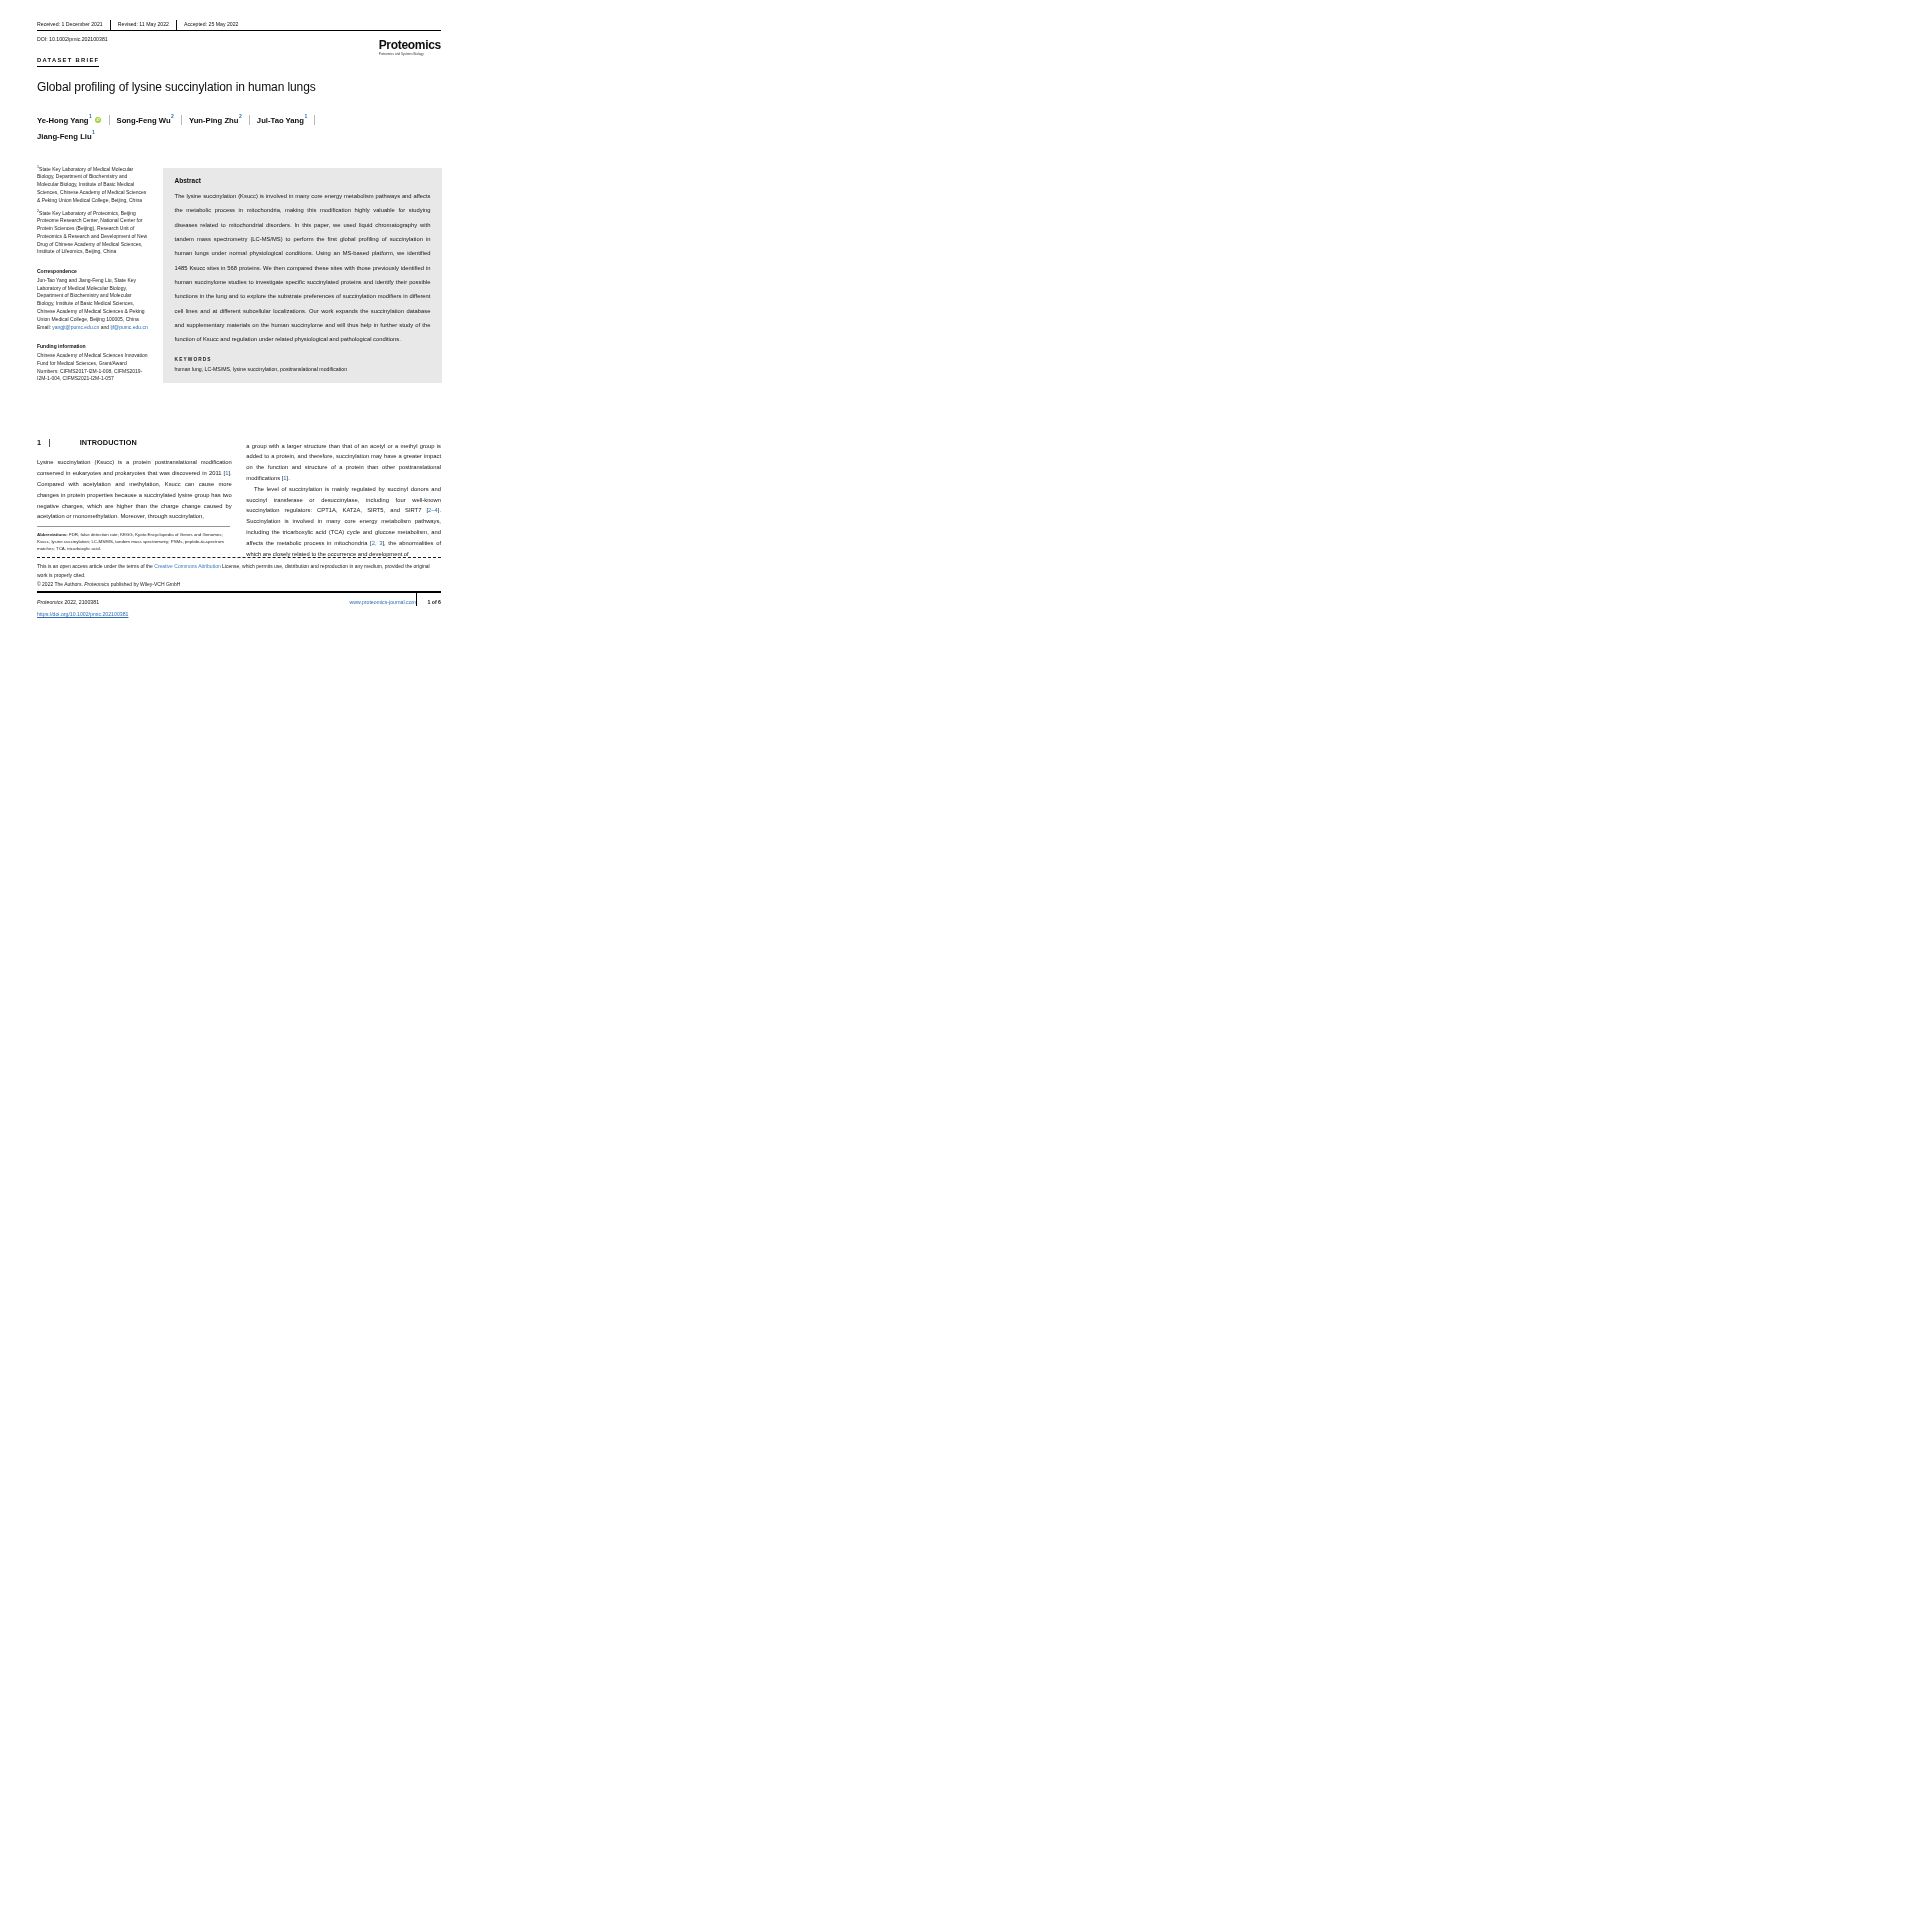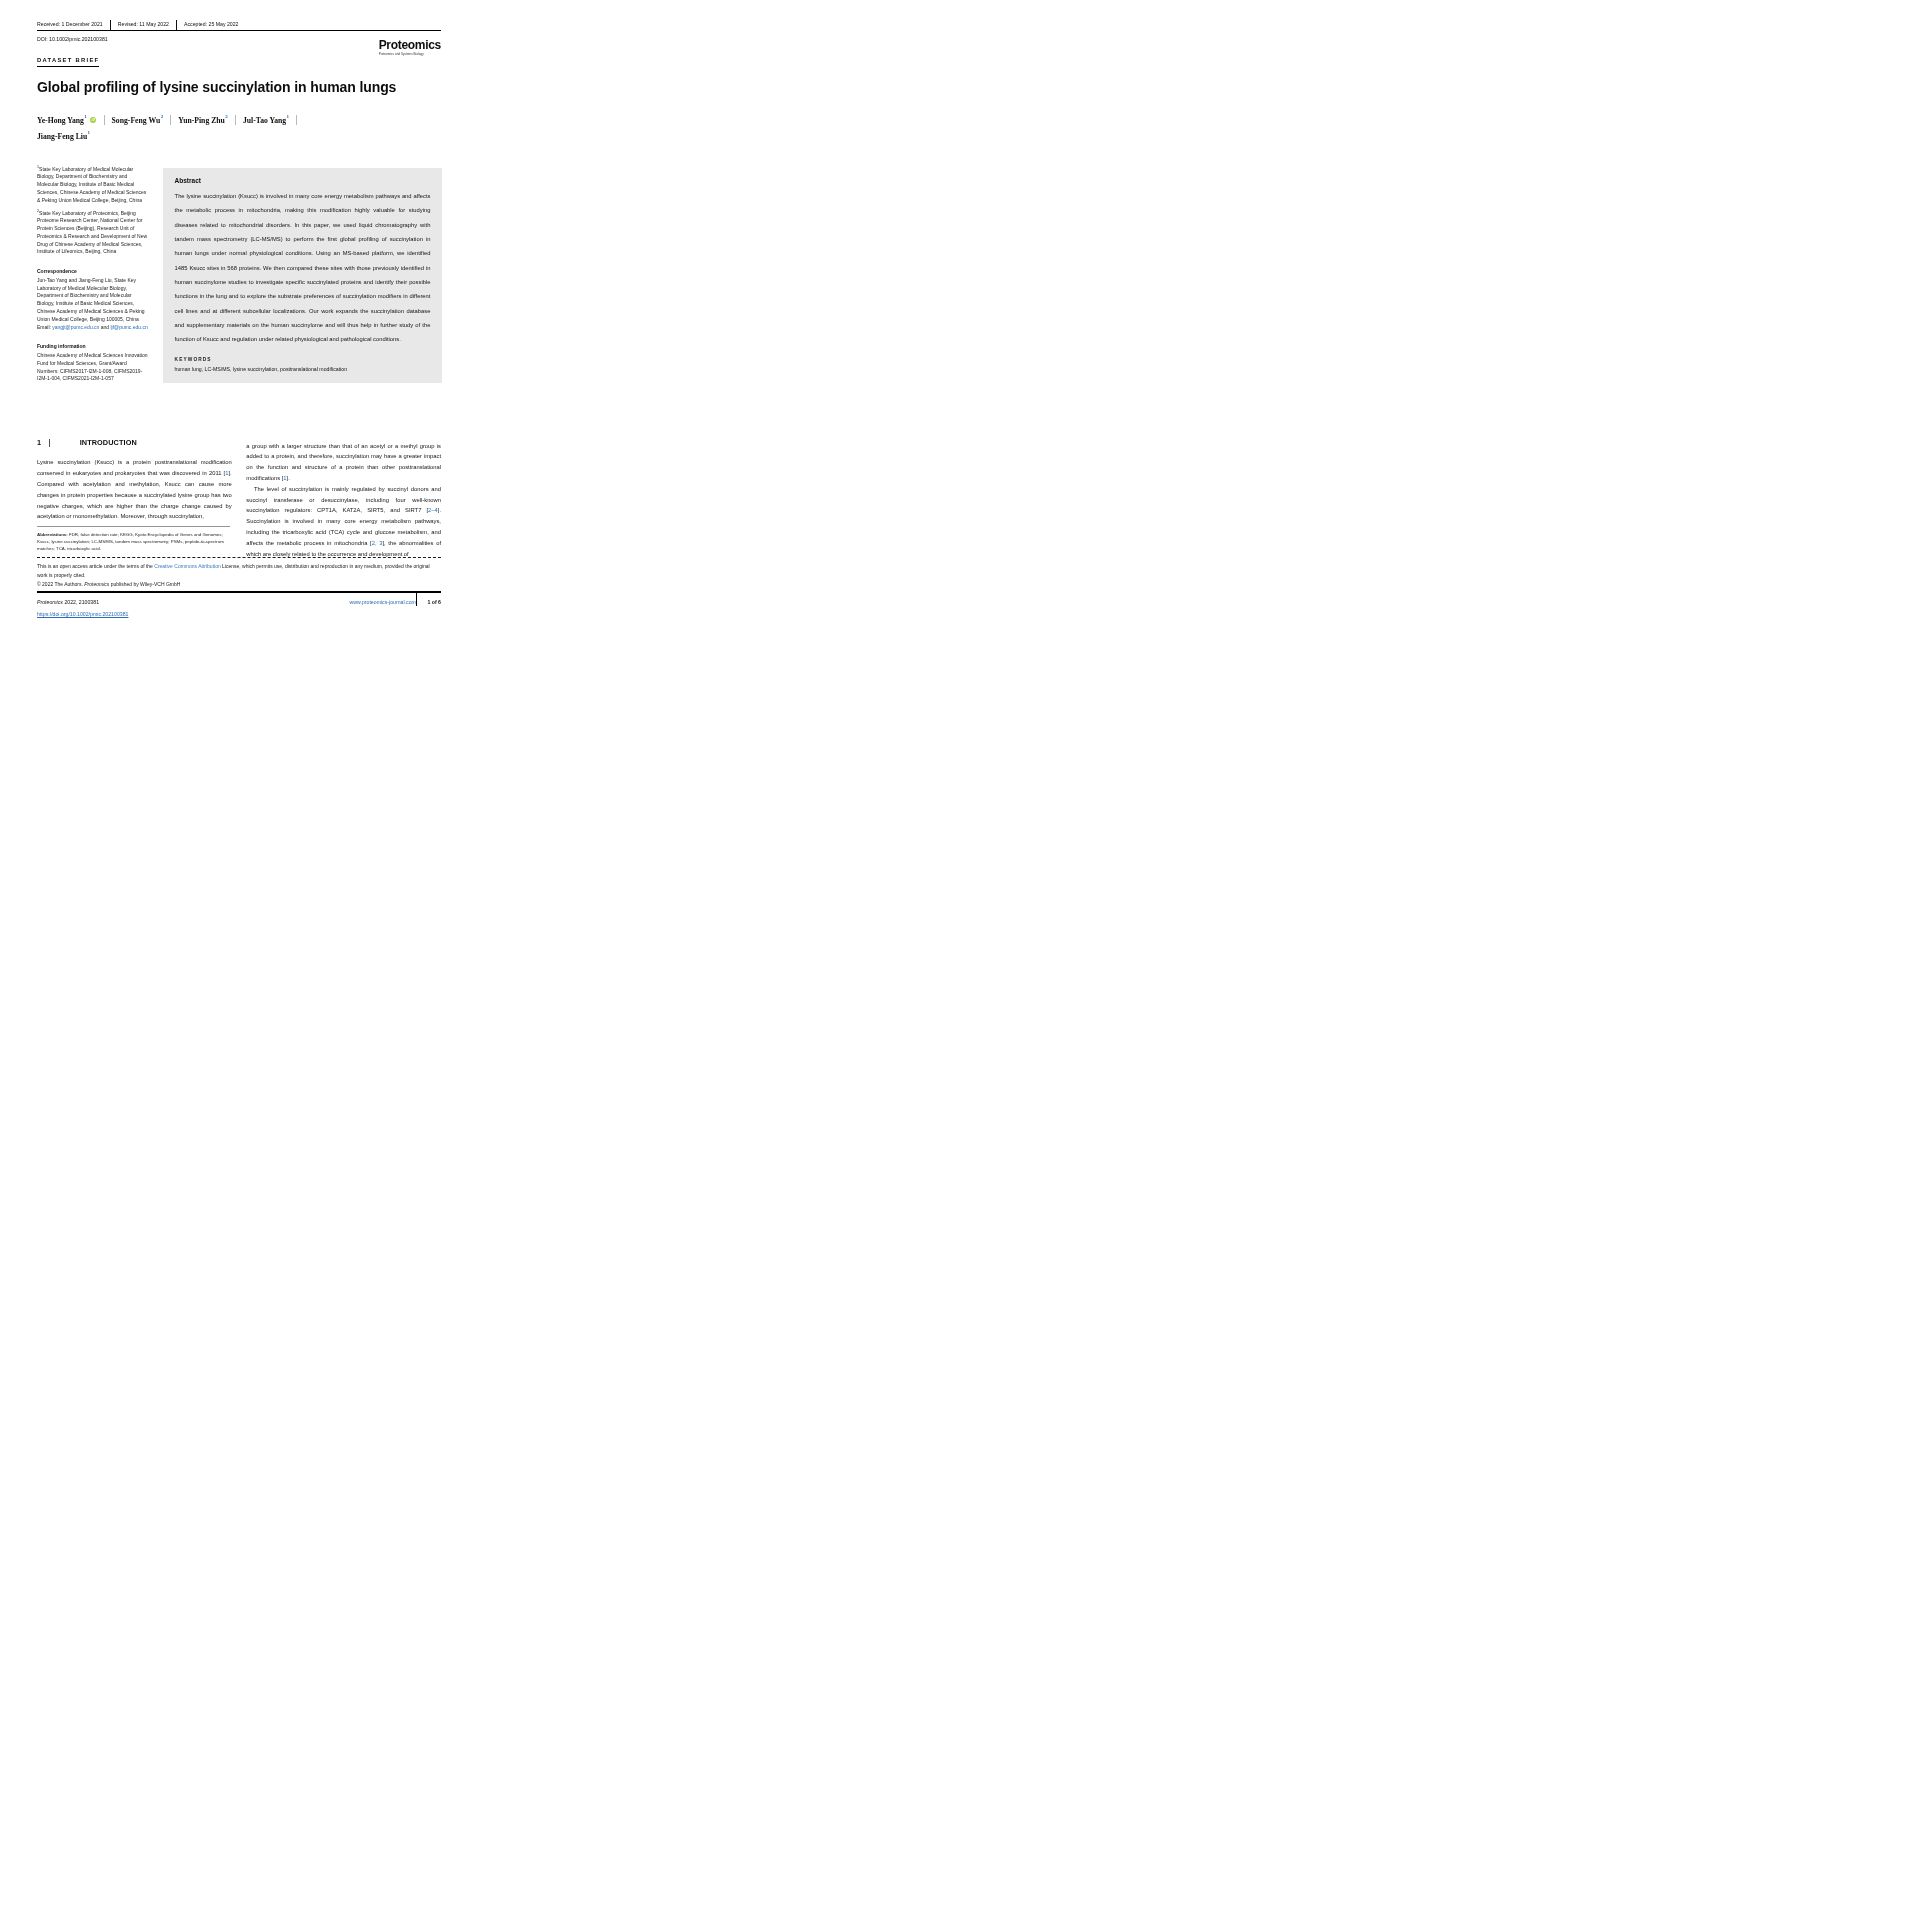--- a/index.html
+++ b/index.html
@@ -33,26 +33,26 @@
   .logo-tagline { font-size: 3px; color: #333; margin-top: 1.2px; letter-spacing: 0.04px; }
 
   .article-type {
     position: absolute; left: 37px; top: 57px;
     font-size: 5.8px; font-weight: 700; letter-spacing: 1.3px;
     border-bottom: 1.2px solid #000; padding-bottom: 3.1px; color: #0e0e0e;
   }
 
   .title {
     position: absolute; left: 37px; top: 79px; width: 389px;
-    font-size: 14px; line-height: 16px; font-weight: 700; color: #0d0d0d;
+    font-size: 12px; line-height: 16px; font-weight: 400; color: #0d0d0d;
     letter-spacing: -0.1px;
   }
 
   
-  .authors { position: absolute; left: 37px; top: 112px; width: 404px; font-size: 7.7px; font-weight: 700; color: #0e0e0e; font-family: Liberation Serif, serif; }
+  .authors { position: absolute; left: 37px; top: 112px; width: 404px; font-size: 7.7px; font-weight: 700; color: #0e0e0e; }
   .author-row { display: flex; align-items: center; height: 16px; }
   .author-sup { color: #2b6cb3; font-size: 5px; font-weight: 700; margin-left: 0.4px; align-self: flex-start; line-height: 1; padding-top: 2.3px; }
   .author-divider { width: 0.6px; height: 10px; background: #b9b9b9; margin: 0 7.3px; }
   .orcid {
     width: 6.5px; height: 6.5px; border-radius: 50%;
     background: #a6ce39; color: #fff; font-size: 3.3px; font-weight: 700;
     display: inline-flex; align-items: center; justify-content: center;
     margin-left: 3.1px; font-style: italic;
   }
 

